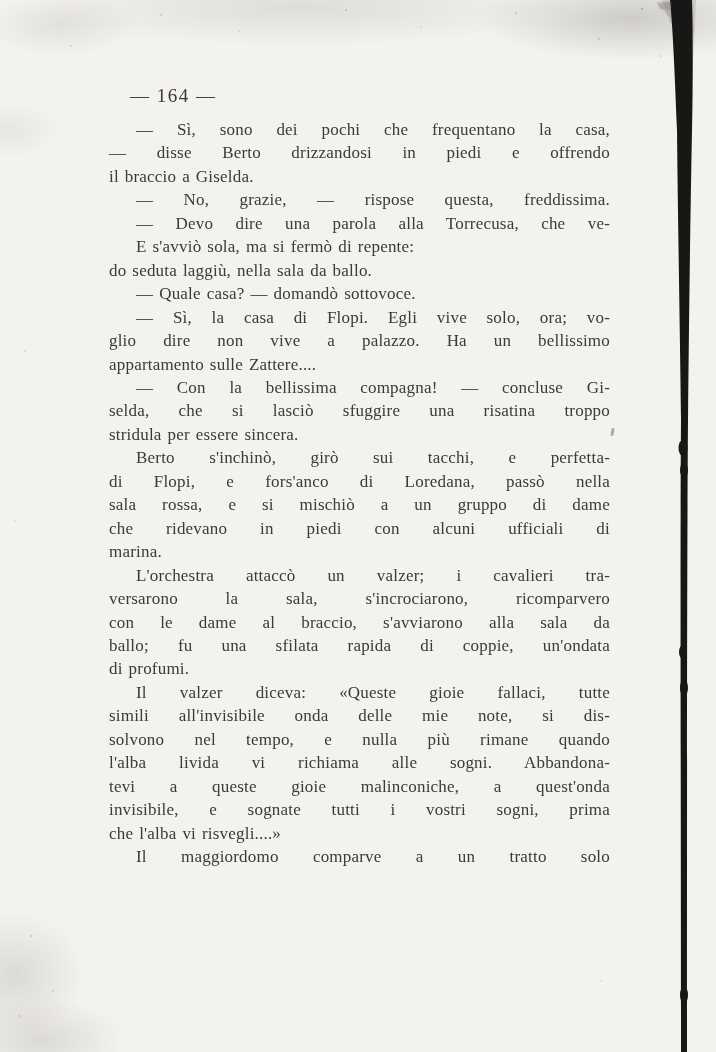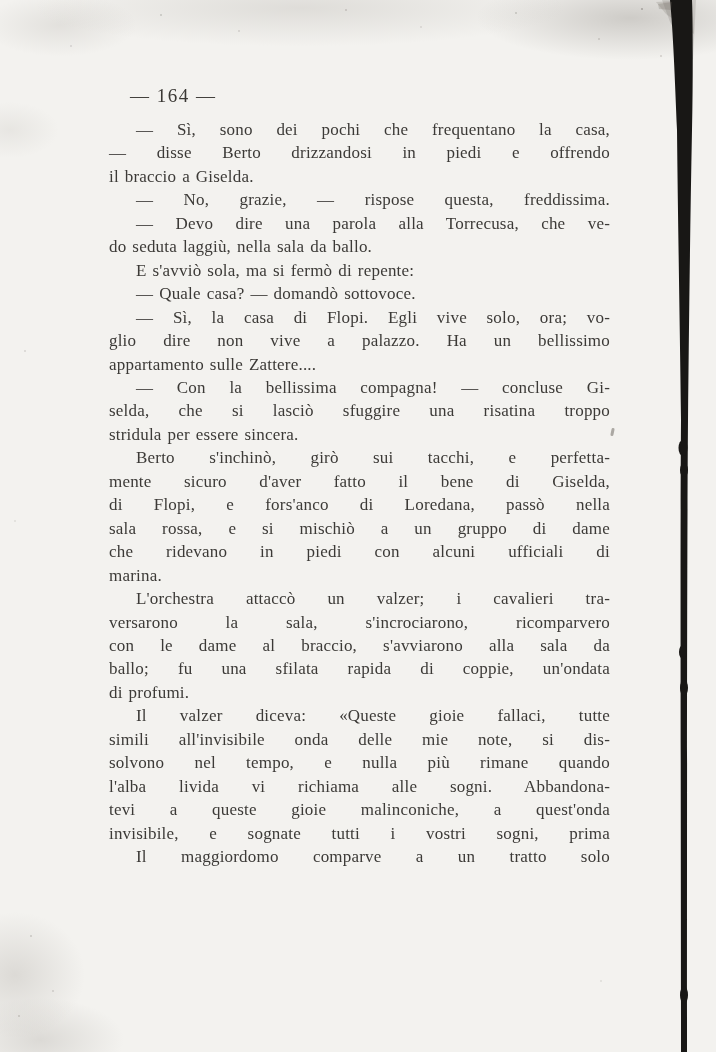--- a/index.html
+++ b/index.html
@@ -85,46 +85,46 @@
   <div class="speckles"></div>
 
   <div class="page-number">— 164 —</div>
 
   <div class="text-block">
       <div class="line j in">— Sì, sono dei pochi che frequentano la casa,</div>
       <div class="line j">— disse Berto drizzandosi in piedi e offrendo</div>
       <div class="line">il braccio a Giselda.</div>
       <div class="line j in">— No, grazie, — rispose questa, freddissima.</div>
       <div class="line j in">— Devo dire una parola alla Torrecusa, che ve-</div>
+      <div class="line in">E s'avviò sola, ma si fermò di repente:</div>
       <div class="line">do seduta laggiù, nella sala da ballo.</div>
-      <div class="line in">E s'avviò sola, ma si fermò di repente:</div>
       <div class="line in">— Quale casa? — domandò sottovoce.</div>
       <div class="line j in">— Sì, la casa di Flopi. Egli vive solo, ora; vo-</div>
       <div class="line j">glio dire non vive a palazzo. Ha un bellissimo</div>
       <div class="line">appartamento sulle Zattere....</div>
       <div class="line j in">— Con la bellissima compagna! — concluse Gi-</div>
       <div class="line j">selda, che si lasciò sfuggire una risatina troppo</div>
       <div class="line">stridula per essere sincera.</div>
       <div class="line j in">Berto s'inchinò, girò sui tacchi, e perfetta-</div>
-      <div class="line j">mente sicuro d'aver fatto il bene di Giselda,</div>
       <div class="line j">di Flopi, e fors'anco di Loredana, passò nella</div>
       <div class="line j">sala rossa, e si mischiò a un gruppo di dame</div>
       <div class="line j">che ridevano in piedi con alcuni ufficiali di</div>
       <div class="line">marina.</div>
       <div class="line j in">L'orchestra attaccò un valzer; i cavalieri tra-</div>
       <div class="line j">versarono la sala, s'incrociarono, ricomparvero</div>
       <div class="line j">con le dame al braccio, s'avviarono alla sala da</div>
       <div class="line j">ballo; fu una sfilata rapida di coppie, un'ondata</div>
       <div class="line">di profumi.</div>
       <div class="line j in">Il valzer diceva: «Queste gioie fallaci, tutte</div>
       <div class="line j">simili all'invisibile onda delle mie note, si dis-</div>
       <div class="line j">solvono nel tempo, e nulla più rimane quando</div>
       <div class="line j">l'alba livida vi richiama alle sogni. Abbandona-</div>
       <div class="line j">tevi a queste gioie malinconiche, a quest'onda</div>
       <div class="line j">invisibile, e sognate tutti i vostri sogni, prima</div>
+      <div class="line">che l'alba vi risvegli....»</div>
       <div class="line j in">Il maggiordomo comparve a un tratto solo</div>
     </div>
 
   <div class="speck"></div>
 
   <svg class="binding" viewBox="0 0 60 1052" xmlns="http://www.w3.org/2000/svg">
 
     <polygon points="0,2 36,0 38,34 10,14" fill="rgba(120,114,106,0.22)"></polygon>
     <polygon points="6,0 40,0 37,60 14,22" fill="rgba(100,95,88,0.18)"></polygon>
 

